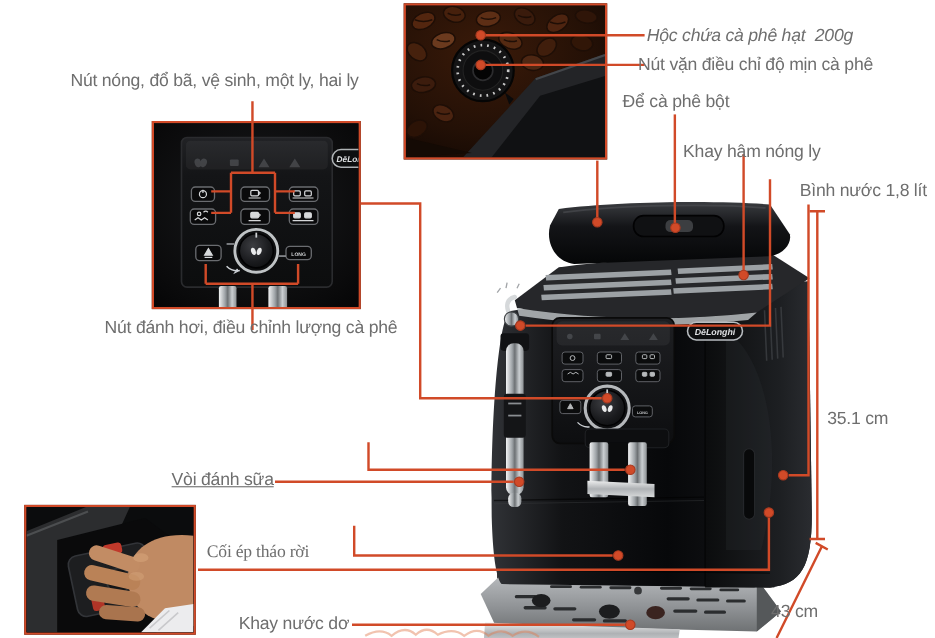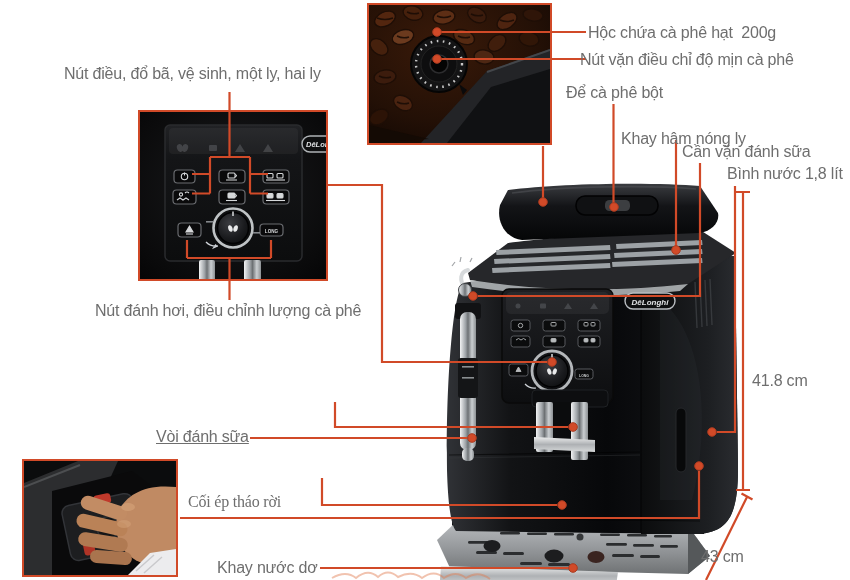--- a/index.html
+++ b/index.html
@@ -7,27 +7,27 @@
          font-family:"Liberation Sans","DejaVu Sans",sans-serif;}
   .inset{position:absolute;border:2px solid #d14a28;box-sizing:border-box;overflow:hidden;background:#0b0b0c;}
   #bean-inset{left:367px;top:3px;width:185px;height:142px;}
   #panel-inset{left:138px;top:110px;width:190px;height:171px;}
   #hand-inset{left:22px;top:459px;width:156px;height:118px;}
   .inset svg{display:block;}
   #art{position:absolute;left:0;top:0;z-index:5;pointer-events:none;}
   .lb{position:absolute;z-index:9;font-size:16px;line-height:1.15;color:#6e6e6e;
       white-space:pre;letter-spacing:-0.2px;}
   .lb-power{left:64px;top:65px;}
-  .lb-beanhopper{left:588px;top:24px;}
+  .lb-beanhopper{left:588px;top:24px;font-style:italic;}
   .lb-grind{left:580px;top:51px;}
   .lb-ground{left:566px;top:84px;text-align:center;}
   .lb-warmer{left:621px;top:130px;}
   .lb-lever{left:682px;top:143px;}
   .lb-tank{left:727px;top:165px;}
-  .lb-steam{left:95px;top:302px;}
+  .lb-steam{left:95px;top:290px;}
   .lb-spout{left:272px;top:382px;}
   .lb-wand{left:156px;top:428px;text-decoration:underline;}
   .lb-waste{left:269px;top:458px;}
   .lb-brew{left:188px;top:493px;font-family:Liberation Serif, serif;}
   .lb-drip{left:217px;top:559px;}
   .lb-h{left:752px;top:372px;}
   .lb-d{left:701px;top:548px;}
 </style>
 </head>
 <body>
@@ -419,26 +419,25 @@
       <circle cx="712" cy="432" r="4.3"></circle>
       <circle cx="552" cy="362" r="4.3"></circle>
       <circle cx="573" cy="427" r="4.3"></circle>
       <circle cx="472" cy="438" r="4.3"></circle>
       <circle cx="562" cy="505" r="4.3"></circle>
       <circle cx="699" cy="466" r="4.3"></circle>
       <circle cx="573" cy="568" r="4.3"></circle>
     </g>
   </svg>
 
-  <div class="lb lb-power">Nút điều, đổ bã, vệ sinh, một ly, hai ly</div>
+  <div class="lb lb-power">Nút nóng, đổ bã, vệ sinh, một ly, hai ly</div>
   <div class="lb lb-beanhopper">Hộc chứa cà phê hạt  200g</div>
   <div class="lb lb-grind">Nút vặn điều chỉ độ mịn cà phê</div>
   <div class="lb lb-ground">Để cà phê bột</div>
   <div class="lb lb-warmer">Khay hâm nóng ly</div>
-  <div class="lb lb-lever">Cần vặn đánh sữa</div>
   <div class="lb lb-tank">Bình nước 1,8 lít</div>
   <div class="lb lb-steam">Nút đánh hơi, điều chỉnh lượng cà phê</div>
   <div class="lb lb-wand">Vòi đánh sữa</div>
   <div class="lb lb-brew">Cối ép tháo rời</div>
   <div class="lb lb-drip">Khay nước dơ</div>
-  <div class="lb lb-h">41.8 cm</div>
+  <div class="lb lb-h">35.1 cm</div>
   <div class="lb lb-d">43 cm</div>
 </div>
 
 </body></html>

